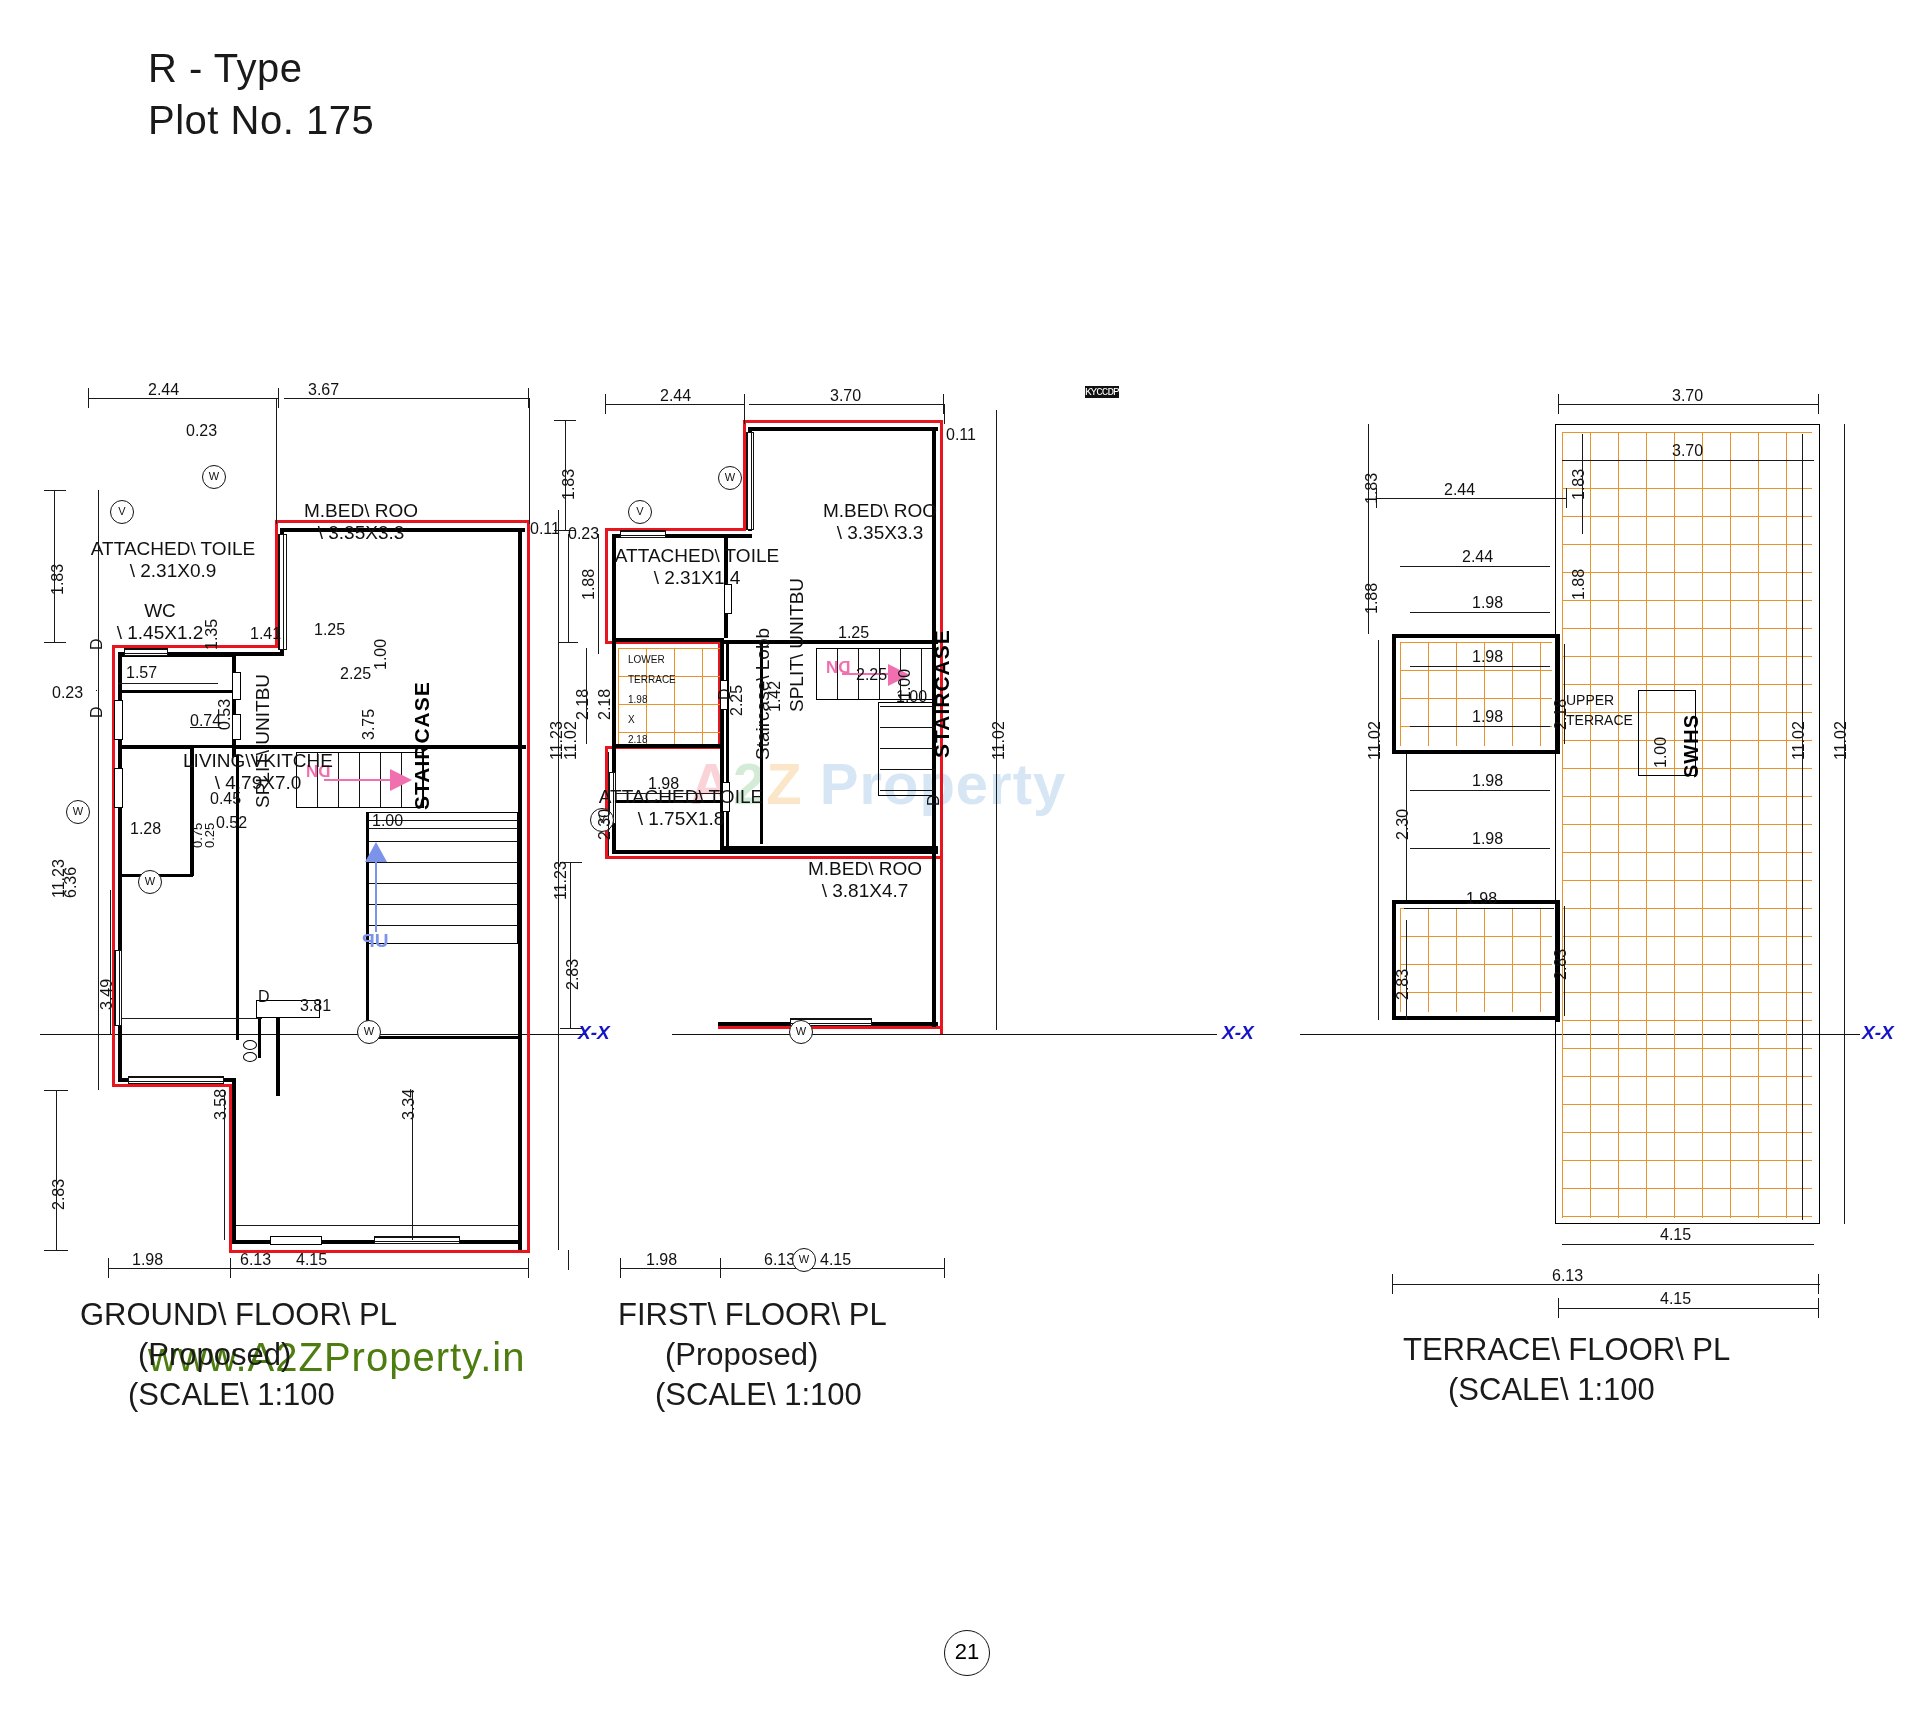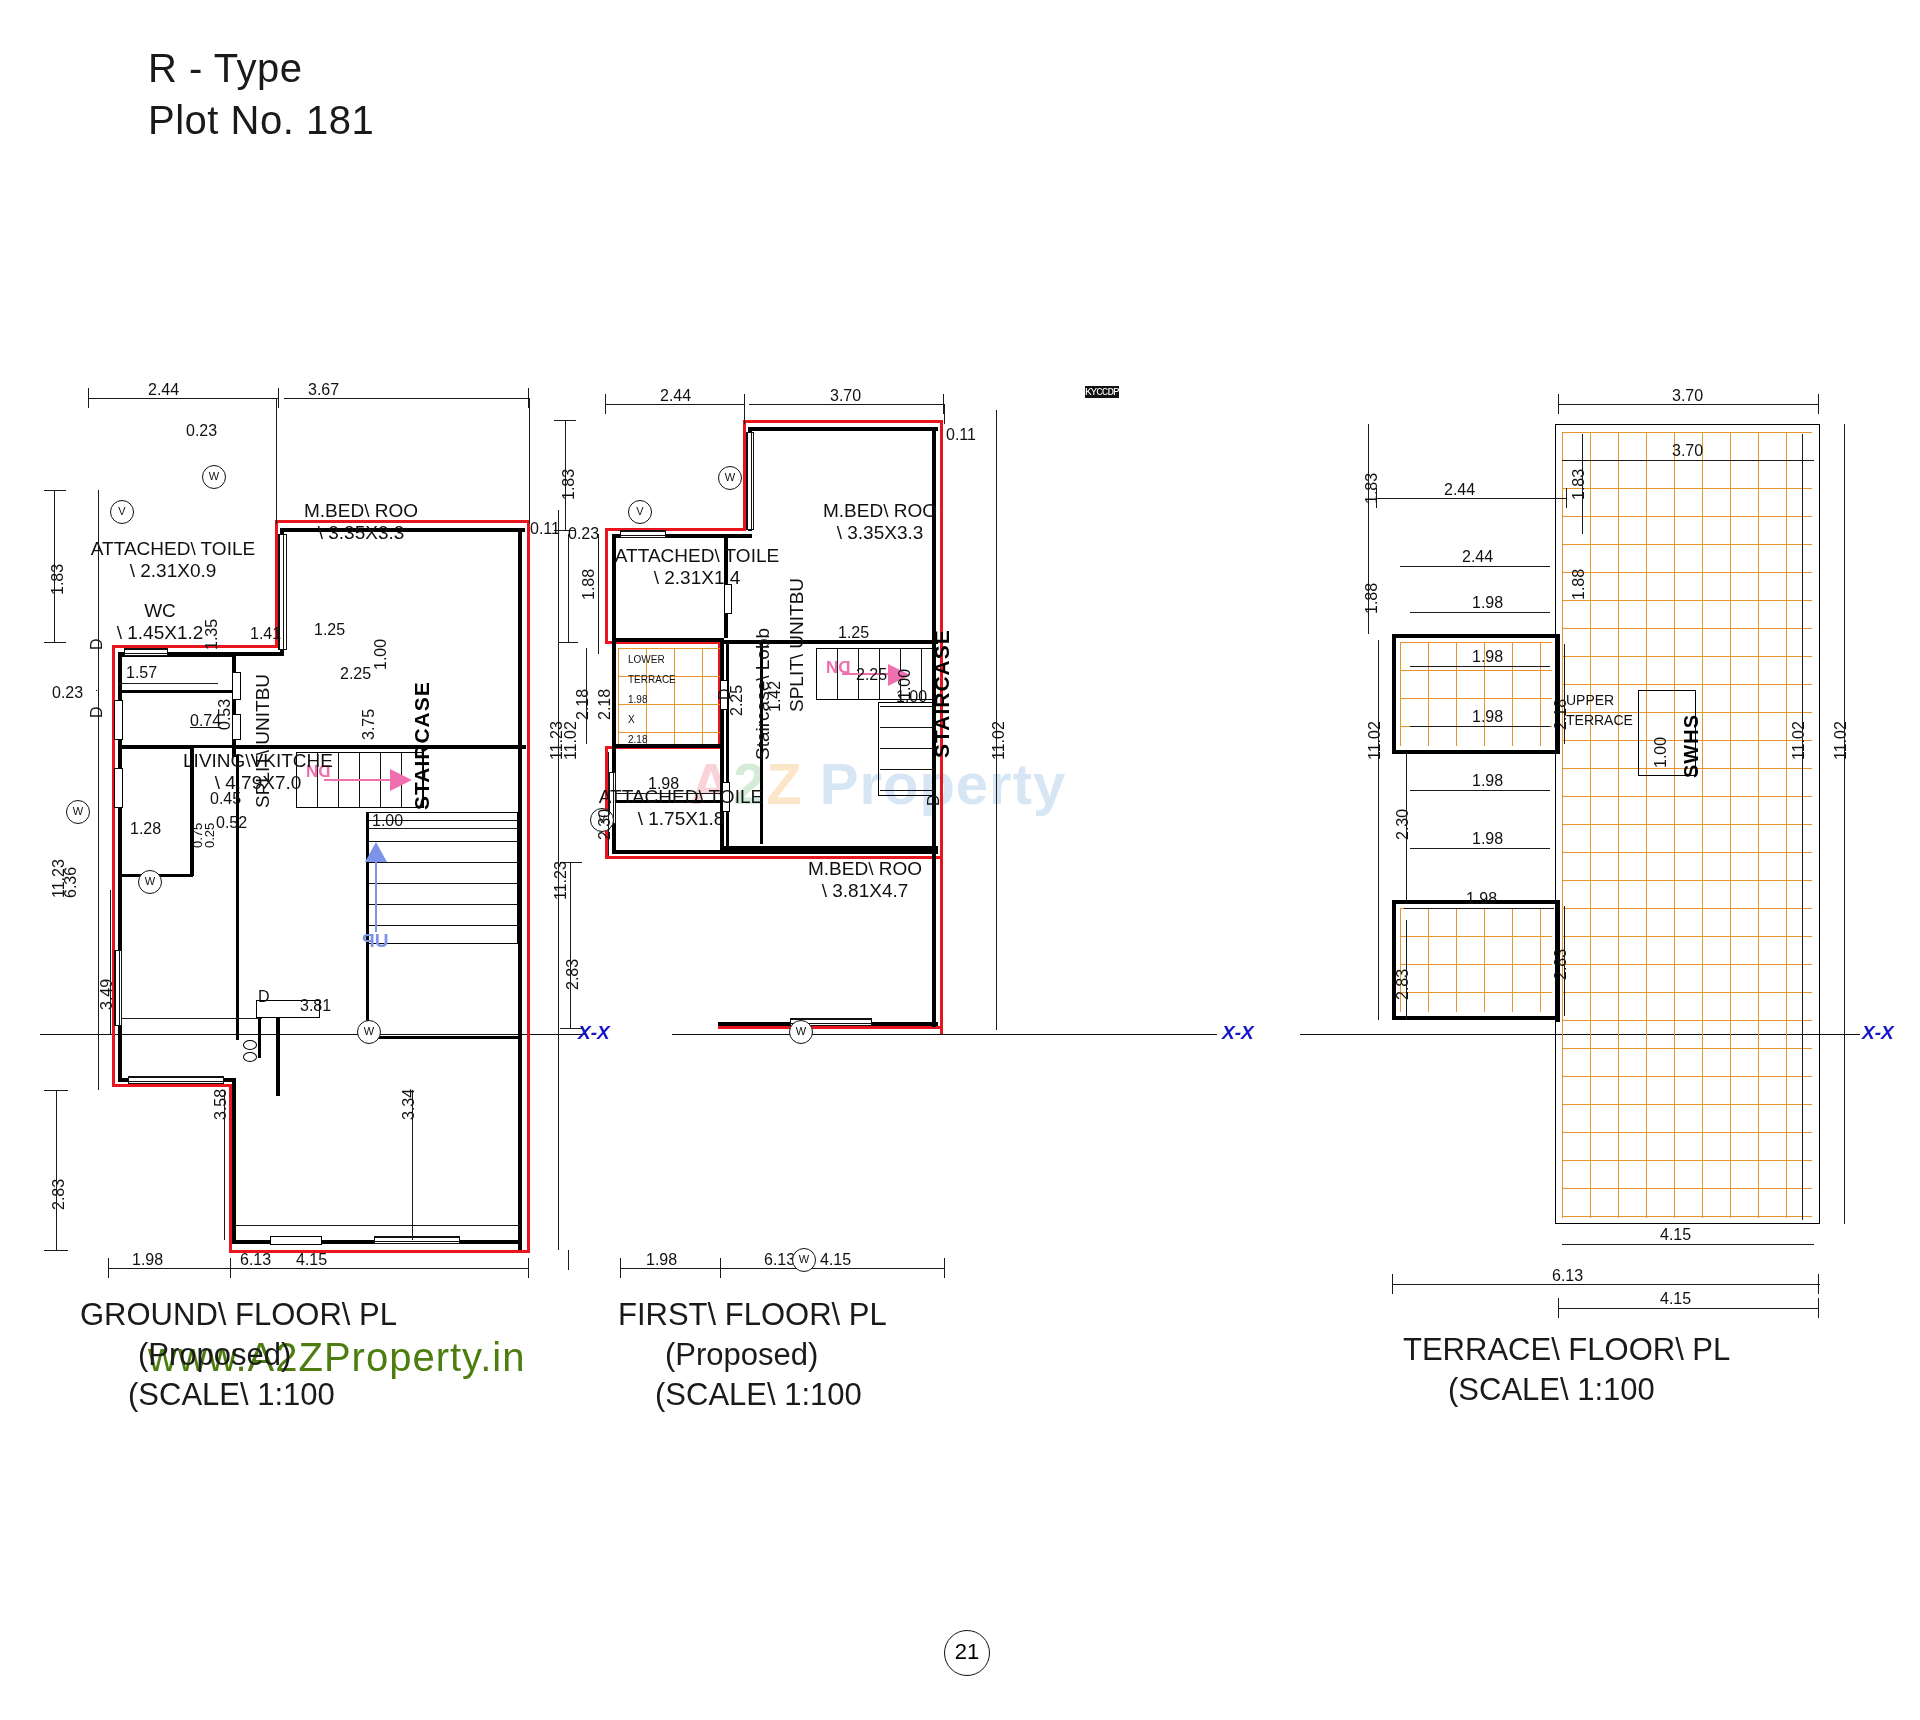--- a/index.html
+++ b/index.html
@@ -43,21 +43,21 @@
   .arrline-p{position:absolute;background:#f06fae;}
   .upmirror{position:absolute;font-size:19px;color:#7b93e8;font-weight:700;transform:scale(-1,1);}
   .dnmirror{position:absolute;font-size:17px;color:#f06fae;font-weight:700;transform:rotate(180deg);}
   .noisetxt{position:absolute;font-size:11px;letter-spacing:-1px;background:#111;color:#fff;font-family:"Liberation Mono",monospace;}
 </style>
 </head>
 <body>
 
 <div class="abs" id="title-block">
   <div>R - Type</div>
-  <div>Plot No. 181</div>
+  <div>Plot No. 175</div>
 </div>
 
 <div class="noisetxt abs" style="left:1085px;top:386px;">KYCCDP</div>
 
 <div class="abs" id="wm">
   <span class="c1">A</span><span class="c2">2</span><span class="c3">Z</span> <span class="c4">Property</span>
 </div>
 <div class="abs" id="wm2">www.A2ZProperty.in</div>
 
 <div class="xxline abs" style="left:40px;top:1034px;width:545px;"></div>

